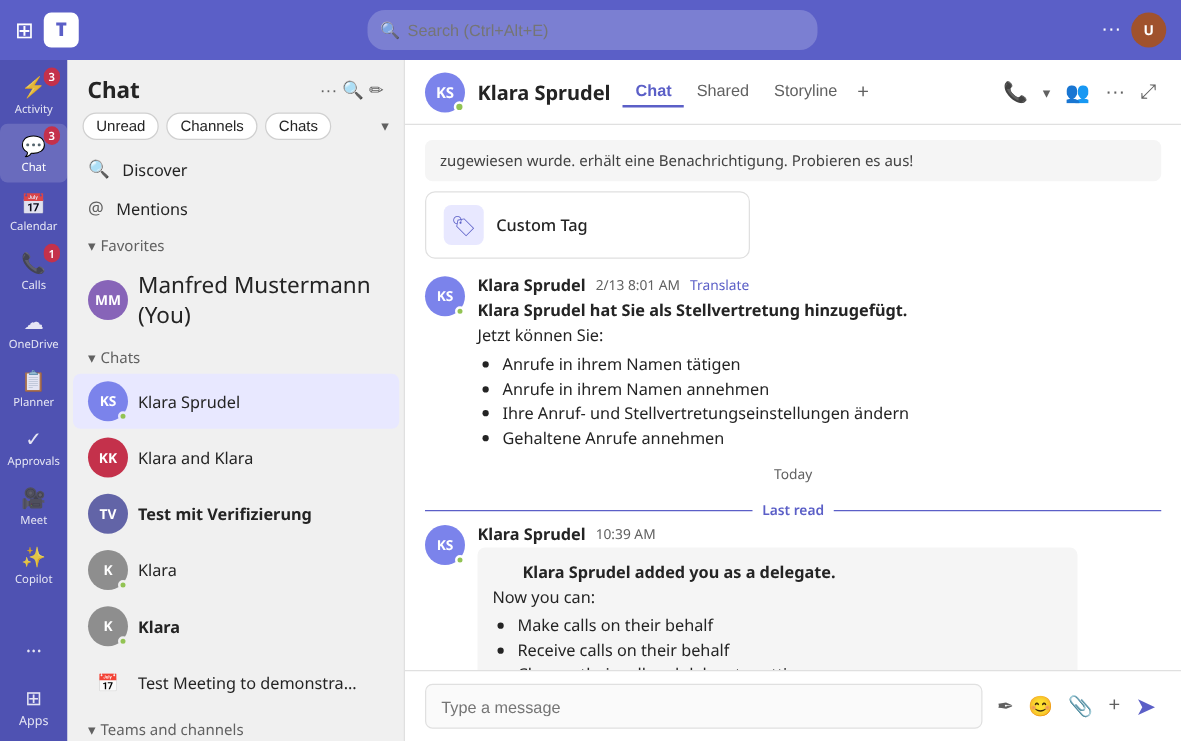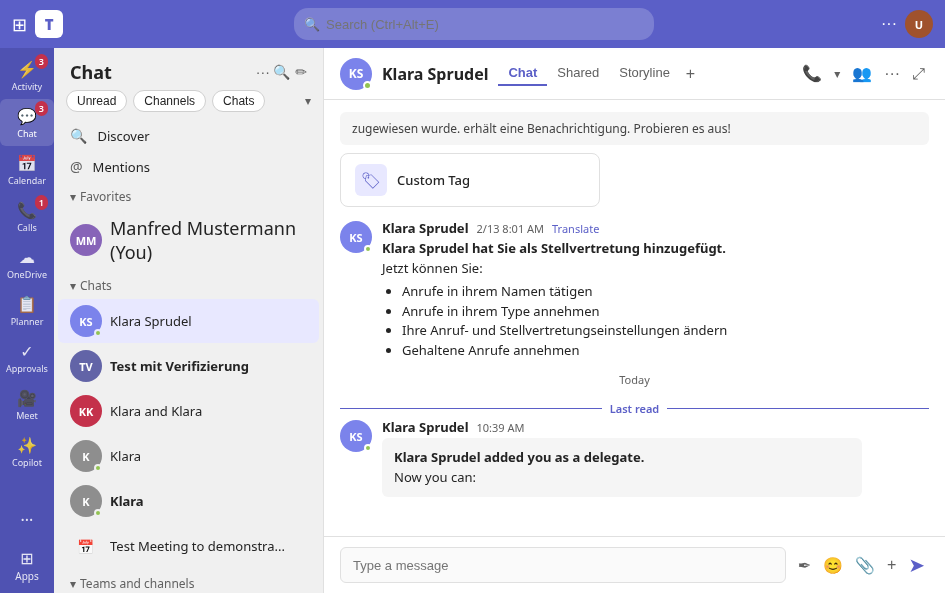--- a/index.html
+++ b/index.html
@@ -122,26 +122,26 @@
         </div>
 
         <div style="display:flex;align-items:center;padding:6px 12px;cursor:pointer;gap:8px;border-radius:6px;margin:1px 4px;background:#e8e8ff;">
           <div style="width:32px;height:32px;border-radius:50%;background:#7b83eb;display:flex;align-items:center;justify-content:center;color:white;font-size:11px;font-weight:700;flex-shrink:0;position:relative;">
             KS
             <span style="position:absolute;bottom:0;right:0;width:8px;height:8px;border-radius:50%;background:#92c353;border:2px solid #e8e8ff;"></span>
           </div>
           <span style="font-size:13px;color:#242424;">Klara Sprudel</span>
         </div>
         <div style="display:flex;align-items:center;padding:6px 12px;cursor:pointer;gap:8px;border-radius:6px;margin:1px 4px;">
+          <div style="width:32px;height:32px;border-radius:50%;background:#c4314b;display:flex;align-items:center;justify-content:center;color:white;font-size:11px;font-weight:700;flex-shrink:0;">KK</div>
+          <span style="font-size:13px;color:#242424;">Klara and Klara</span>
+        </div>
+        <div style="display:flex;align-items:center;padding:6px 12px;cursor:pointer;gap:8px;border-radius:6px;margin:1px 4px;">
           <div style="width:32px;height:32px;border-radius:50%;background:#6264a7;display:flex;align-items:center;justify-content:center;color:white;font-size:11px;font-weight:700;flex-shrink:0;">TV</div>
           <span style="font-size:13px;color:#242424;font-weight:700;">Test mit Verifizierung</span>
-        </div>
-        <div style="display:flex;align-items:center;padding:6px 12px;cursor:pointer;gap:8px;border-radius:6px;margin:1px 4px;">
-          <div style="width:32px;height:32px;border-radius:50%;background:#c4314b;display:flex;align-items:center;justify-content:center;color:white;font-size:11px;font-weight:700;flex-shrink:0;">KK</div>
-          <span style="font-size:13px;color:#242424;">Klara and Klara</span>
         </div>
         <div style="display:flex;align-items:center;padding:6px 12px;cursor:pointer;gap:8px;border-radius:6px;margin:1px 4px;">
           <div style="width:32px;height:32px;border-radius:50%;background:#8e8e8e;display:flex;align-items:center;justify-content:center;color:white;font-size:11px;font-weight:700;flex-shrink:0;position:relative;">
             K
             <span style="position:absolute;bottom:0;right:0;width:8px;height:8px;border-radius:50%;background:#92c353;border:2px solid #f0f0f0;"></span>
           </div>
           <span style="font-size:13px;color:#242424;">Klara</span>
         </div>
         <div style="display:flex;align-items:center;padding:6px 12px;cursor:pointer;gap:8px;border-radius:6px;margin:1px 4px;">
           <div style="width:32px;height:32px;border-radius:50%;background:#8e8e8e;display:flex;align-items:center;justify-content:center;color:white;font-size:11px;font-weight:700;flex-shrink:0;position:relative;">
@@ -212,21 +212,21 @@
             <div style="display:flex;align-items:center;gap:8px;margin-bottom:2px;">
               <span style="font-size:13px;font-weight:700;color:#242424;">Klara Sprudel</span>
               <span style="font-size:11px;color:#616161;">2/13 8:01 AM</span>
               <span style="font-size:11px;color:#5b5fc7;cursor:pointer;">Translate</span>
             </div>
             <div style="font-size:13px;color:#242424;line-height:1.5;">
               <span style="font-weight:700;">Klara Sprudel hat Sie als Stellvertretung hinzugefügt.</span><br>
               <span>Jetzt können Sie:</span>
               <ul style="margin-left:20px;margin-top:4px;">
                 <li>Anrufe in ihrem Namen tätigen</li>
-                <li>Anrufe in ihrem Type annehmen</li>
+                <li>Anrufe in ihrem Namen annehmen</li>
                 <li>Ihre Anruf- und Stellvertretungseinstellungen ändern</li>
                 <li>Gehaltene Anrufe annehmen</li>
               </ul>
             </div>
           </div>
         </div>
 
         <div style="text-align:center;font-size:11px;color:#616161;margin:2px 0 8px;">Today</div>
         <div style="display:flex;align-items:center;gap:8px;margin:6px 0 2px;">
           <div style="flex:1;height:1px;background:#5b5fc7;"></div>
@@ -238,22 +238,28 @@
           <div style="width:32px;height:32px;border-radius:50%;background:#7b83eb;display:flex;align-items:center;justify-content:center;color:white;font-size:11px;font-weight:700;flex-shrink:0;position:relative;margin-top:2px;">
             KS
             <span style="position:absolute;bottom:0;right:0;width:8px;height:8px;border-radius:50%;background:#92c353;border:2px solid white;"></span>
           </div>
           <div style="flex:1;">
             <div style="display:flex;align-items:center;gap:8px;margin-bottom:2px;">
               <span style="font-size:13px;font-weight:700;color:#242424;">Klara Sprudel</span>
               <span style="font-size:11px;color:#616161;">10:39 AM</span>
             </div>
             <div style="font-size:13px;color:#242424;line-height:1.5;background:#f5f5f5;border-radius:6px;padding:10px 12px;max-width:480px;">
-              <span style="font-weight:700;">Klara Sprudel added you as a delegate.</span><br>
+              <span style="font-weight:700;margin-left:24px;">Klara Sprudel added you as a delegate.</span><br>
               <span>Now you can:</span>
+              <ul style="margin-left:20px;margin-top:4px;">
+                <li>Make calls on their behalf</li>
+                <li>Receive calls on their behalf</li>
+                <li>Change their call and delegate settings</li>
+
+              </ul>
             </div>
           </div>
         </div>
       </div>
 
       <div style="border-top:1px solid #e0e0e0;padding:10px 16px;display:flex;align-items:center;gap:8px;flex-shrink:0;">
         <input type="text" style="flex: 1 1 0%; height: 36px; border: 1px solid rgb(224, 224, 224); border-radius: 6px; padding: 0px 12px; font-size: 13px; color: rgb(36, 36, 36); outline: none; background: rgb(250, 250, 250);" placeholder="Type a message">
         <div style="display:flex;gap:4px;align-items:center;">
           <button style="background:none;border:none;cursor:pointer;color:#616161;font-size:16px;padding:4px;">✒</button>
           <button style="background:none;border:none;cursor:pointer;color:#616161;font-size:16px;padding:4px;">😊</button>

